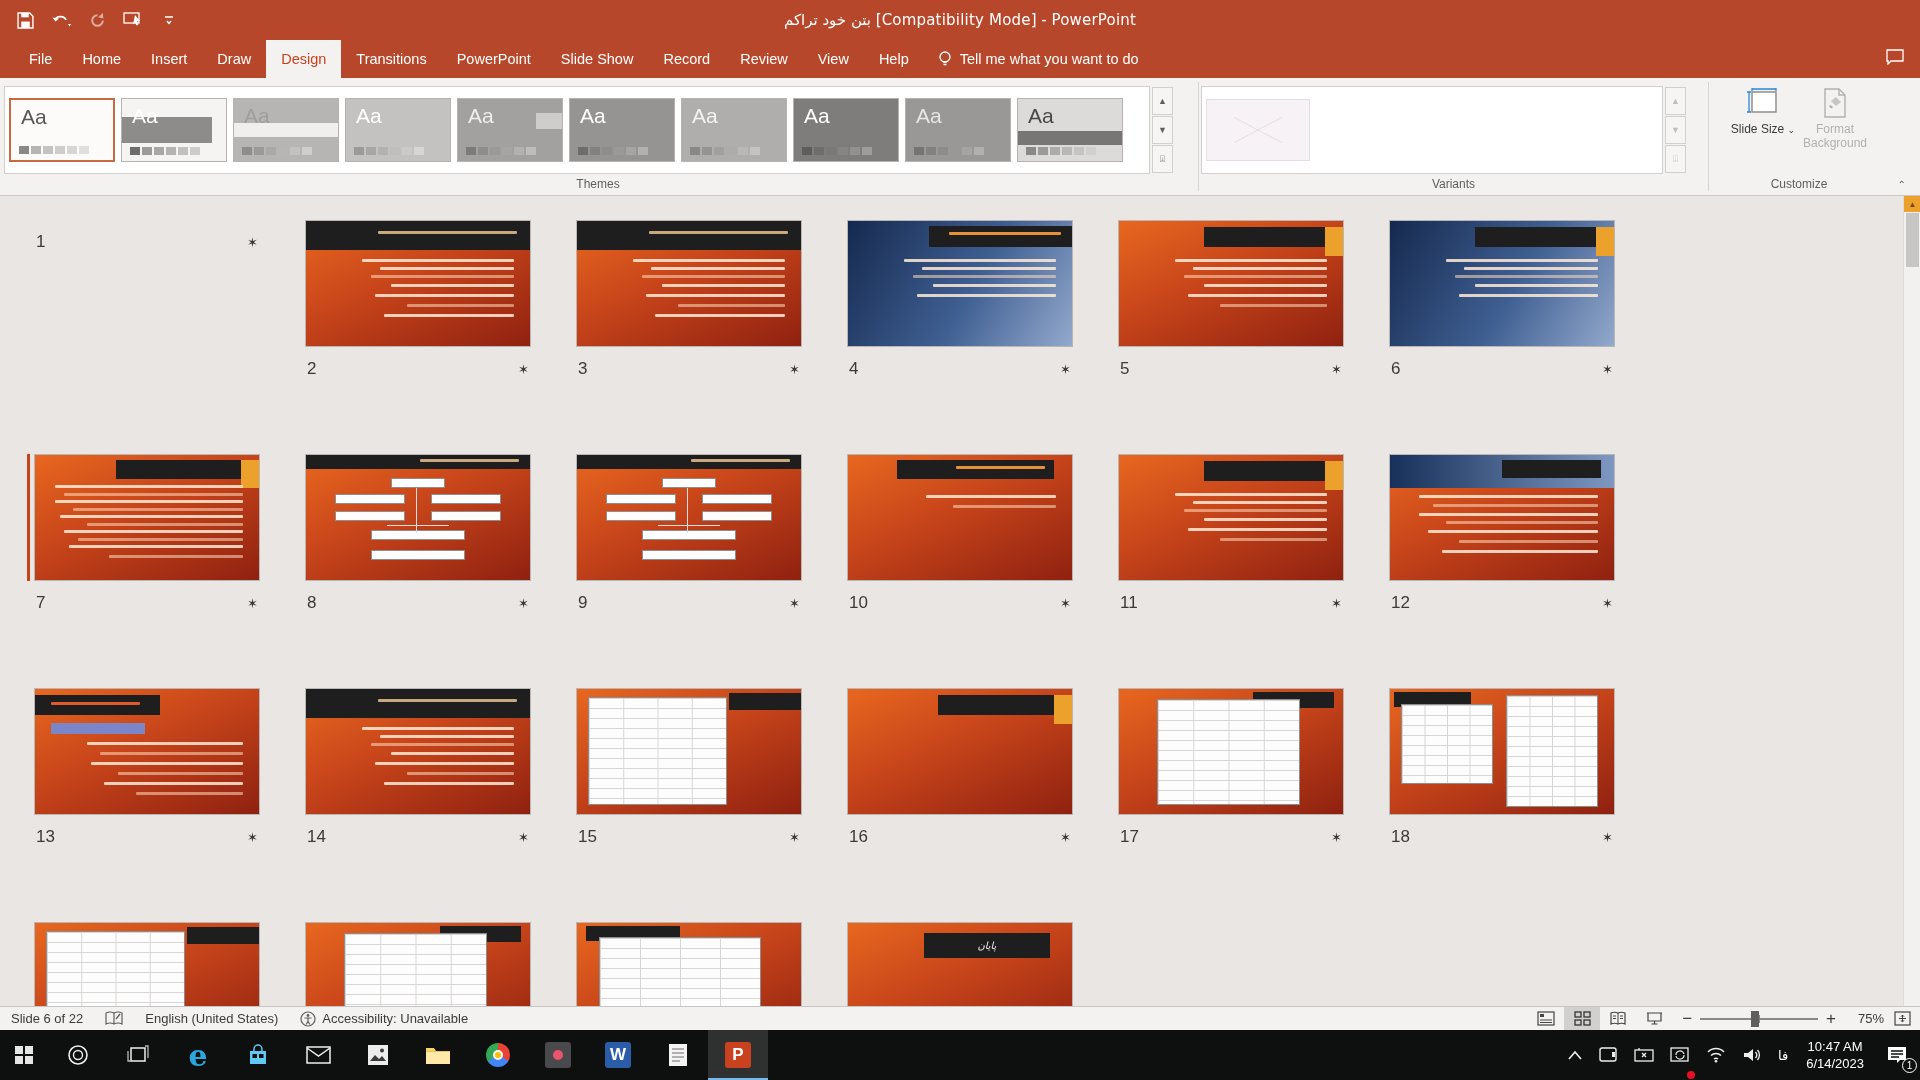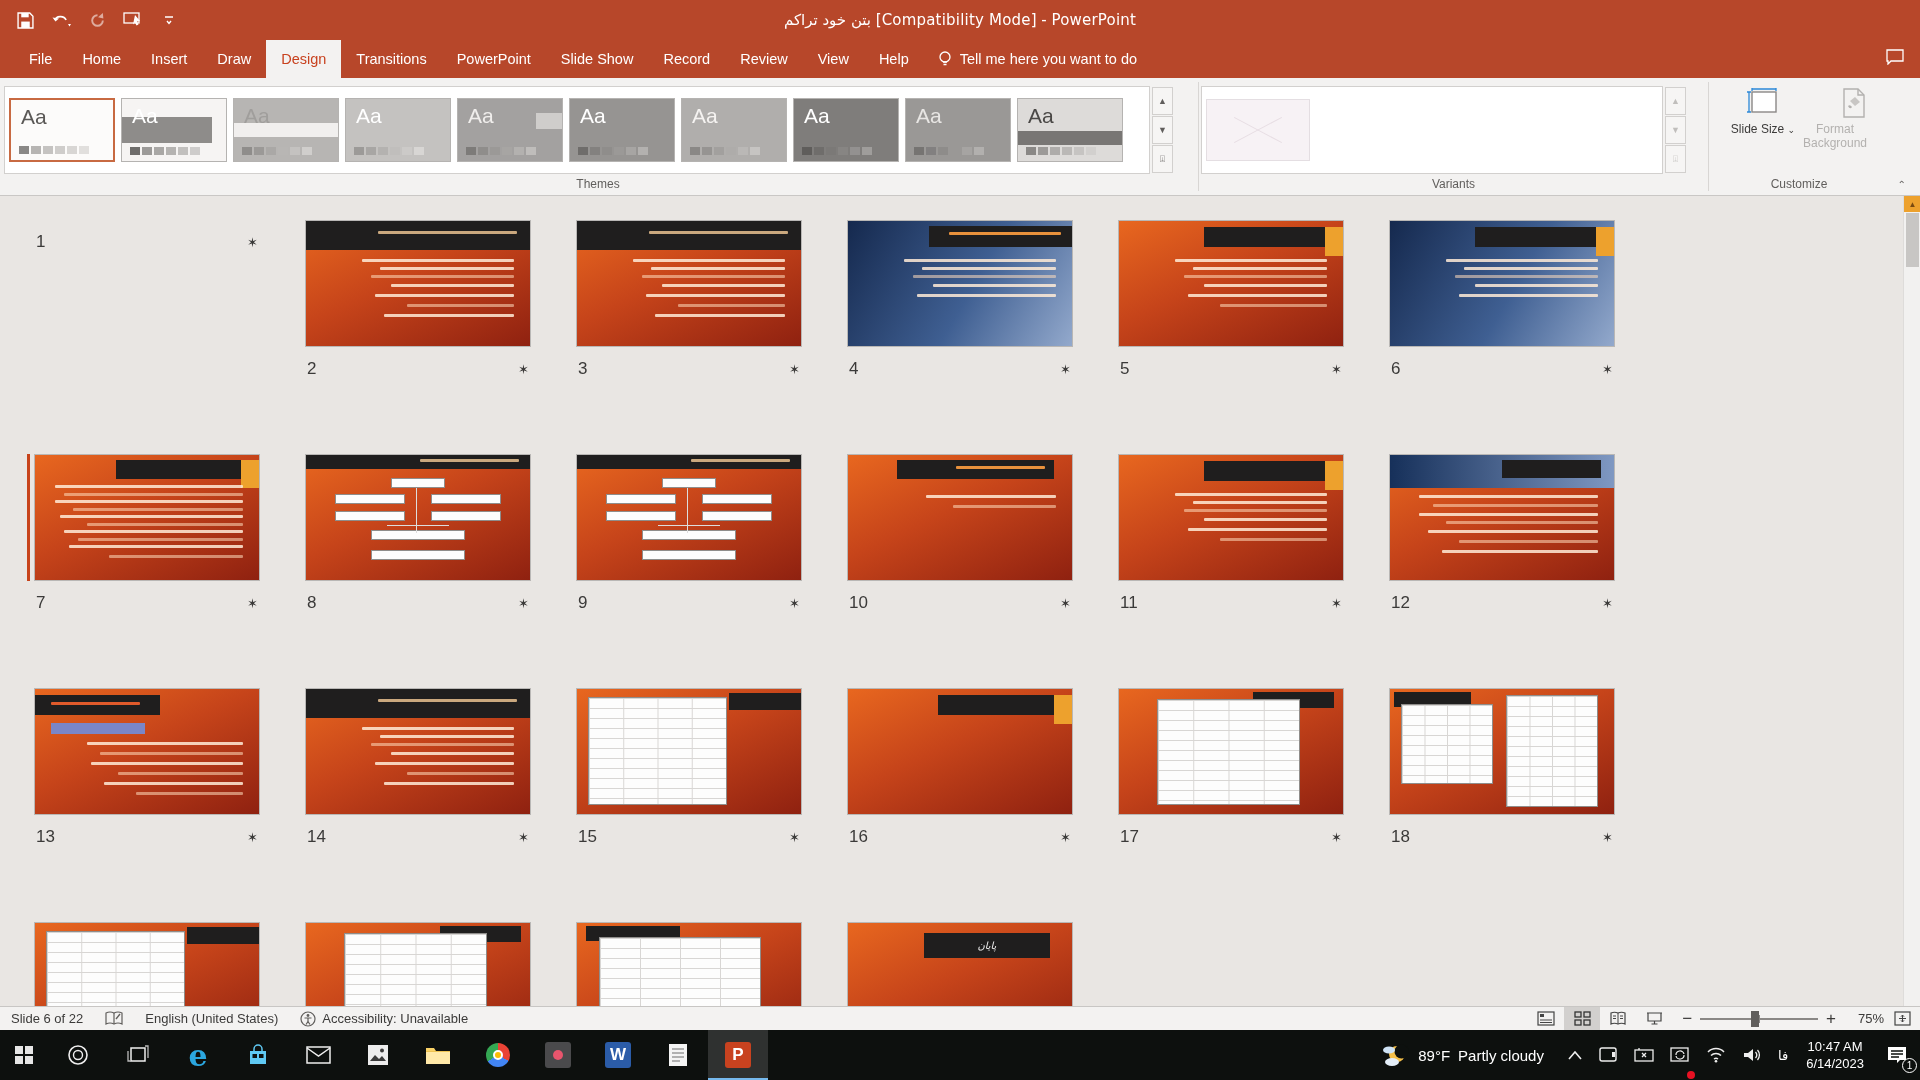--- a/index.html
+++ b/index.html
@@ -58,21 +58,21 @@
   .scrollcol .sbtn.dis { color:#c0bebc; }
   .variants-gallery { width:462px; }
   .variant-thumb { width:104px; height:62px; background:#f7f2f5; border:1px solid #e4dee2;
     position:relative; }
   .variant-thumb:before,.variant-thumb:after { content:""; position:absolute; top:50%; left:50%;
     width:54px; height:1px; background:#e7dde3; }
   .variant-thumb:before { transform:translate(-50%,-50%) rotate(28deg); }
   .variant-thumb:after  { transform:translate(-50%,-50%) rotate(-28deg); }
   .bigbtn { width:66px; display:flex; flex-direction:column; align-items:center; gap:4px;
     padding-top:2px; font-size:12px; line-height:14px; color:#3b3a39; text-align:center; }
-  .bigbtn.disabled { color:#b3b1af;align-items:flex-end; }
+  .bigbtn.disabled { color:#b3b1af; }
   .chev-collapse { position:absolute; right:14px; bottom:5px; font-size:10px; color:#605e5c; }
 
   
   .slidearea { height:810px; background:var(--canvas_bg); position:relative; overflow:hidden; }
   .grid { position:absolute; left:34px; top:24px; display:grid;
     grid-template-columns:repeat(6,226px); column-gap:45px; }
   .slide-cell { height:234px; }
   .thumb { width:226px; height:127px; position:relative; overflow:hidden;
     border:1px solid #b9b7b5; background:linear-gradient(155deg,var(--orange_top) 0%,#c6441a 45%,var(--orange_bottom) 100%); }
   .thumb.bluebg { background:linear-gradient(120deg,#15294e 0%,#3f5f92 55%,#93a9cc 100%); }
@@ -186,21 +186,21 @@
       <div class="rtab">Record</div>
       <div class="rtab">Review</div>
       <div class="rtab">View</div>
       <div class="rtab">Help</div>
     </div>
   <div class="tellme">
     <svg width="14" height="18" viewBox="0 0 14 18">
         <circle cx="7" cy="7" r="5" fill="none" stroke="#fff" stroke-width="1.3"></circle>
         <path d="M5 12 h4 M5.5 14.5 h3" stroke="#fff" stroke-width="1.3"></path>
       </svg>
-    <span>Tell me here you want to do</span>
+    <span>Tell me what you want to do</span>
   </div>
   <span class="comment-top">
     <svg width="18" height="16" viewBox="0 0 18 16">
         <path d="M1 1 h16 v11 h-12 l-3 3 v-3 h-1 z" fill="none" stroke="#fff" stroke-width="1.3"></path>
       </svg>
   </span>
 </div>
 
 <div class="ribbon">
   <div class="rgroup" style="width:1196px;">
@@ -794,30 +794,20 @@
     <svg width="20" height="24" viewBox="0 0 20 24">
         <rect x="1" y="1" width="18" height="22" fill="#f4f4f4"></rect>
         <path d="M4 6 h12 M4 10 h12 M4 14 h12 M4 18 h8" stroke="#9a9a9a" stroke-width="1.4"></path>
       </svg>
   </div>
   <div class="tb-ico activeapp">
       <span class="appglyph" style="background:#C8421F; color:#fff;">P</span>
     </div>
 
   <div class="tb-tray">
-    <div class="tray-item weather">
-      <svg width="30" height="26" viewBox="0 0 30 26">
-          <circle cx="17" cy="12" r="8" fill="#f5c04a"></circle>
-          <circle cx="21.5" cy="9.5" r="7" fill="#0d100e"></circle>
-          <ellipse cx="9" cy="8" rx="6" ry="3.6" fill="#cfe3f5"></ellipse>
-          <ellipse cx="12" cy="20" rx="7" ry="4" fill="#e4eef8"></ellipse>
-        </svg>
-      <span>89°F</span>
-      <span>Partly cloudy</span>
-    </div>
     <div class="tray-item">
       <svg width="14" height="9" viewBox="0 0 14 9">
           <path d="M1 8 L7 1 L13 8" fill="none" stroke="#eee" stroke-width="1.6"></path>
         </svg>
     </div>
     <div class="tray-item">
       <svg width="20" height="18" viewBox="0 0 20 18">
           <rect x="2" y="2" width="16" height="13" rx="2" fill="none" stroke="#eee" stroke-width="1.4"></rect>
           <path d="M14 6 h3 v5 h-3 z" fill="#eee"></path>
         </svg>

